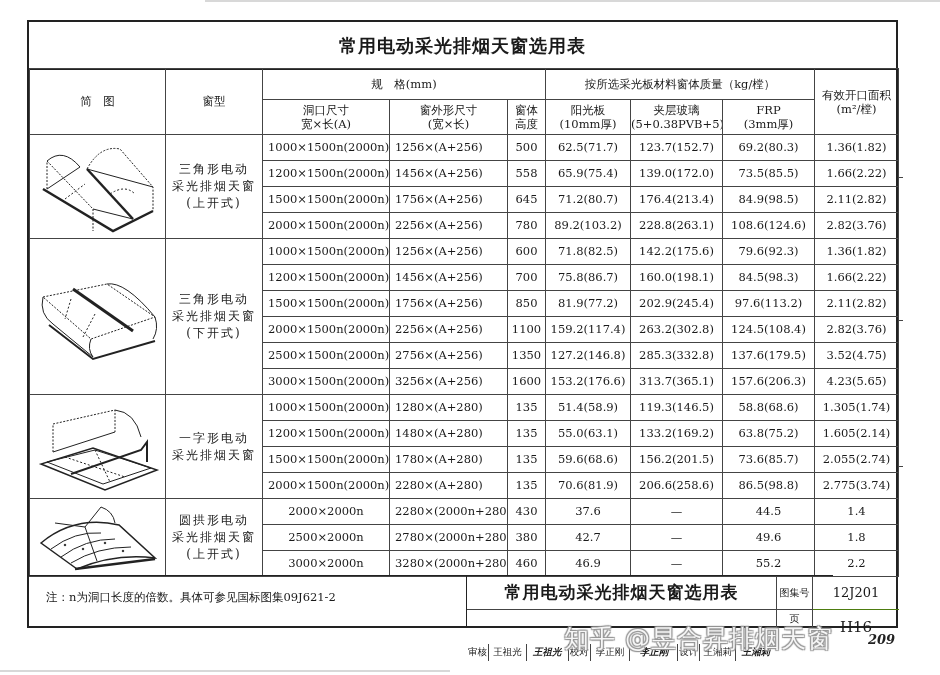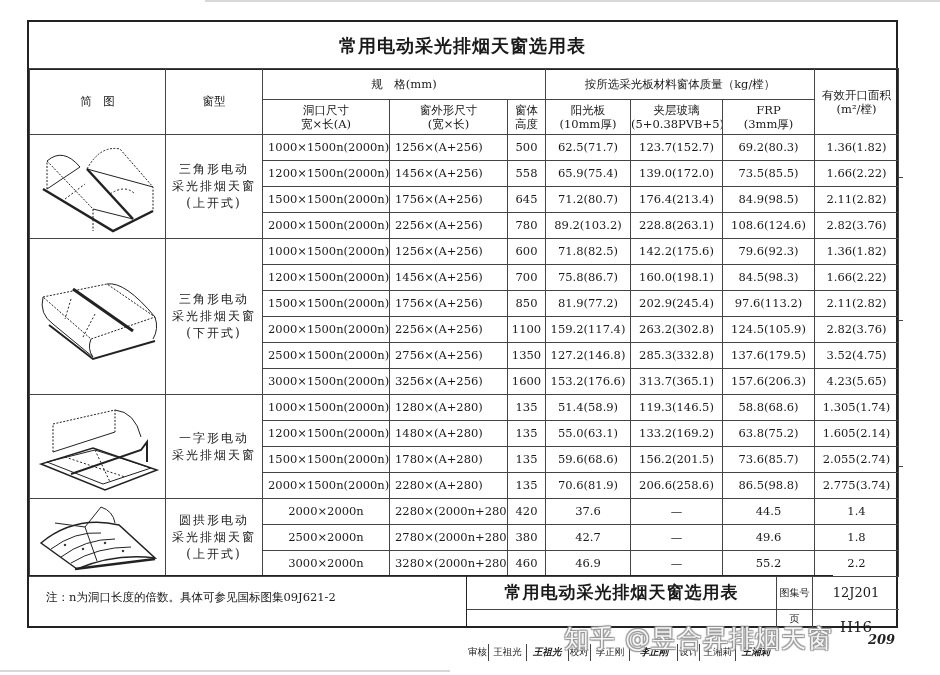--- a/index.html
+++ b/index.html
@@ -204,21 +204,21 @@
       <td>202.9(245.4)</td>
       <td>97.6(113.2)</td>
       <td>2.11(2.82)</td>
     </tr>
     <tr class="r">
       <td class="left">2000×1500n(2000n)</td>
       <td class="left" style="padding-left:12px">2256×(A+256)</td>
       <td>1100</td>
       <td>159.2(117.4)</td>
       <td>263.2(302.8)</td>
-      <td>124.5(105.9)</td>
+      <td>124.5(108.4)</td>
       <td>2.82(3.76)</td>
     </tr>
     <tr class="r">
       <td class="left">2500×1500n(2000n)</td>
       <td class="left" style="padding-left:12px">2756×(A+256)</td>
       <td>1350</td>
       <td>127.2(146.8)</td>
       <td>285.3(332.8)</td>
       <td>137.6(179.5)</td>
       <td>3.52(4.75)</td>
@@ -303,21 +303,21 @@
               <circle cx="88" cy="48" r="0.8" fill="#222"></circle>
         </svg>
       </td>
       <td rowspan="3" class="wtype">
         <div>圆拱形电动</div>
             <div>采光排烟天窗</div>
             <div>(上开式)</div>
       </td>
       <td>2000×2000n</td>
       <td class="left">2280×(2000n+280)</td>
-      <td>420</td>
+      <td>430</td>
       <td>37.6</td>
       <td>—</td>
       <td>44.5</td>
       <td>1.4</td>
     </tr>
     <tr class="r">
       <td>2500×2000n</td>
       <td class="left">2780×(2000n+280)</td>
       <td>380</td>
       <td>42.7</td>

